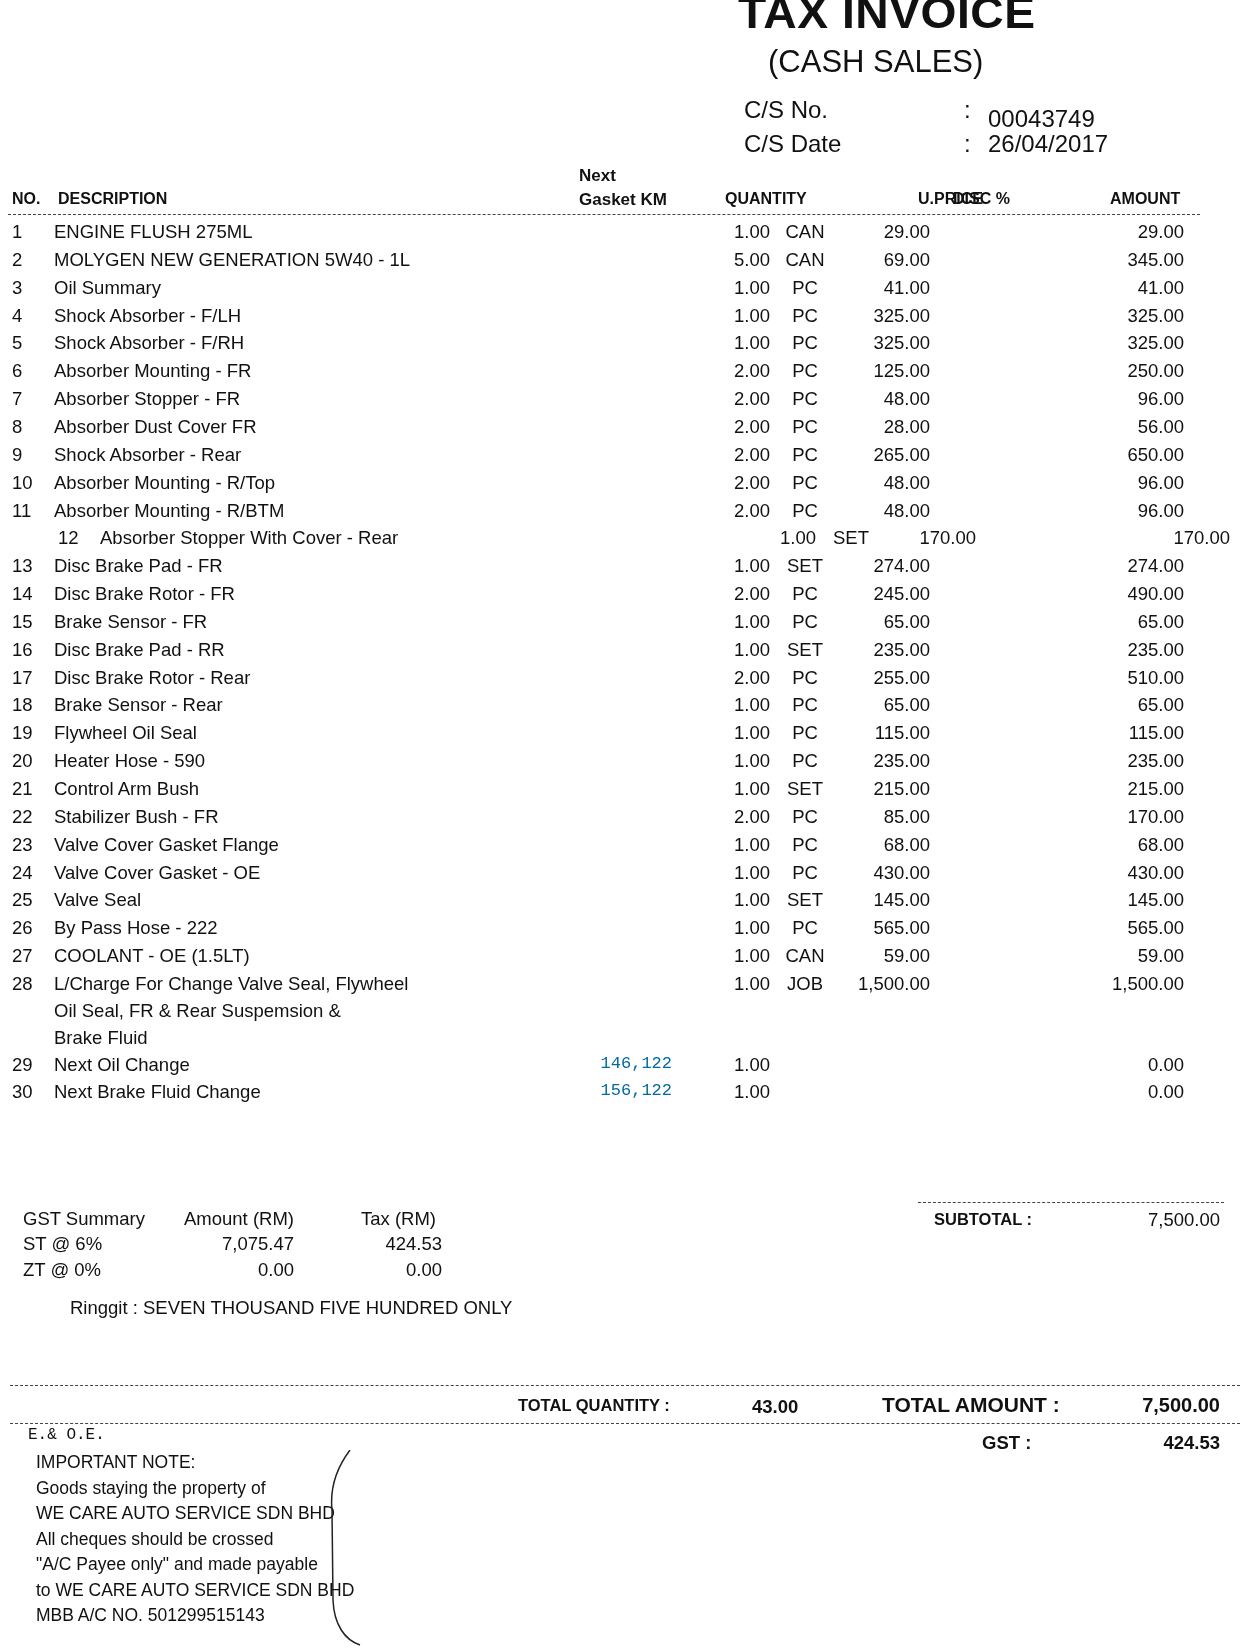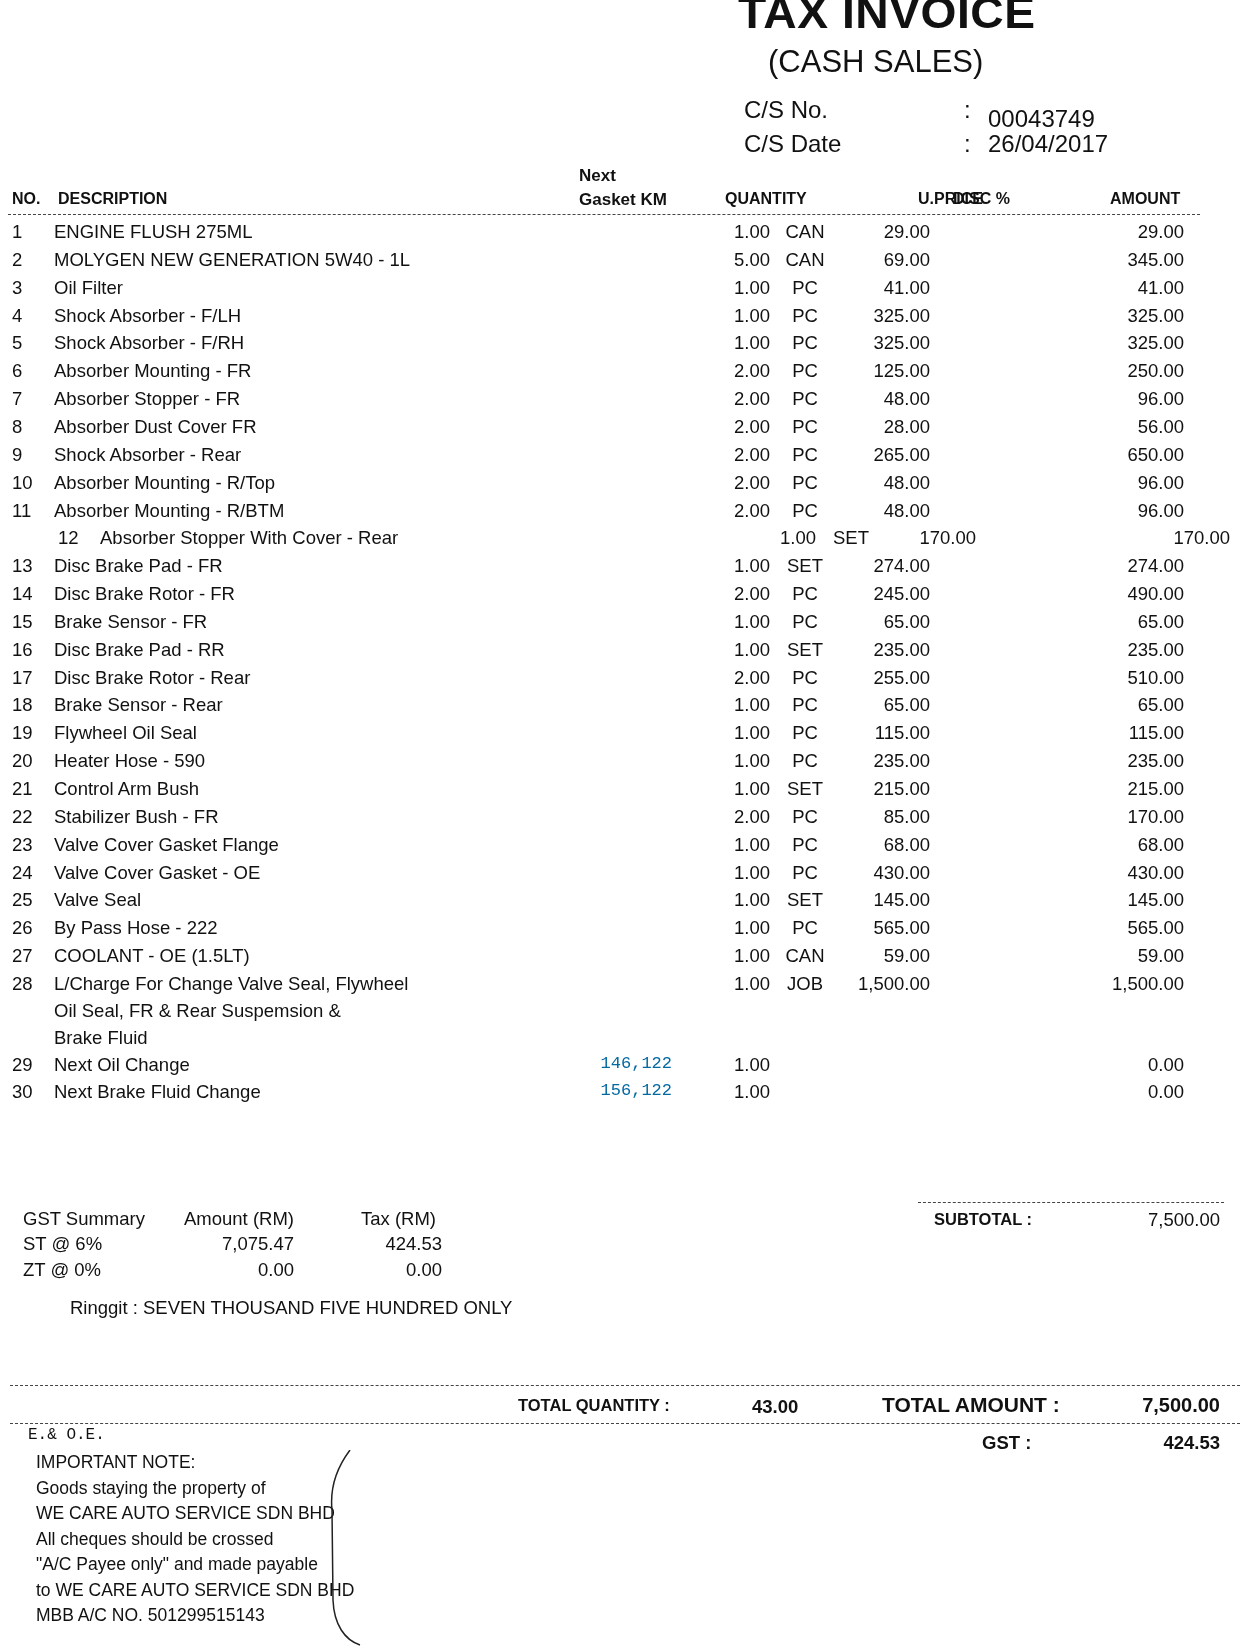--- a/index.html
+++ b/index.html
@@ -67,21 +67,21 @@
       <span class="c-no">2</span>
       <span class="c-desc">MOLYGEN NEW GENERATION 5W40 - 1L</span>
       <span class="c-km"></span>
       <span class="c-qty">5.00</span>
       <span class="c-unit">CAN</span>
       <span class="c-price">69.00</span>
       <span class="c-amt">345.00</span>
     </div>
     <div class="row" style="top: 277px;">
       <span class="c-no">3</span>
-      <span class="c-desc">Oil Filter</span>
+      <span class="c-desc">Oil Summary</span>
       <span class="c-km"></span>
       <span class="c-qty">1.00</span>
       <span class="c-unit">PC</span>
       <span class="c-price">41.00</span>
       <span class="c-amt">41.00</span>
     </div>
     <div class="row" style="top: 305px;">
       <span class="c-no">4</span>
       <span class="c-desc">Shock Absorber - F/LH</span>
       <span class="c-km"></span>

